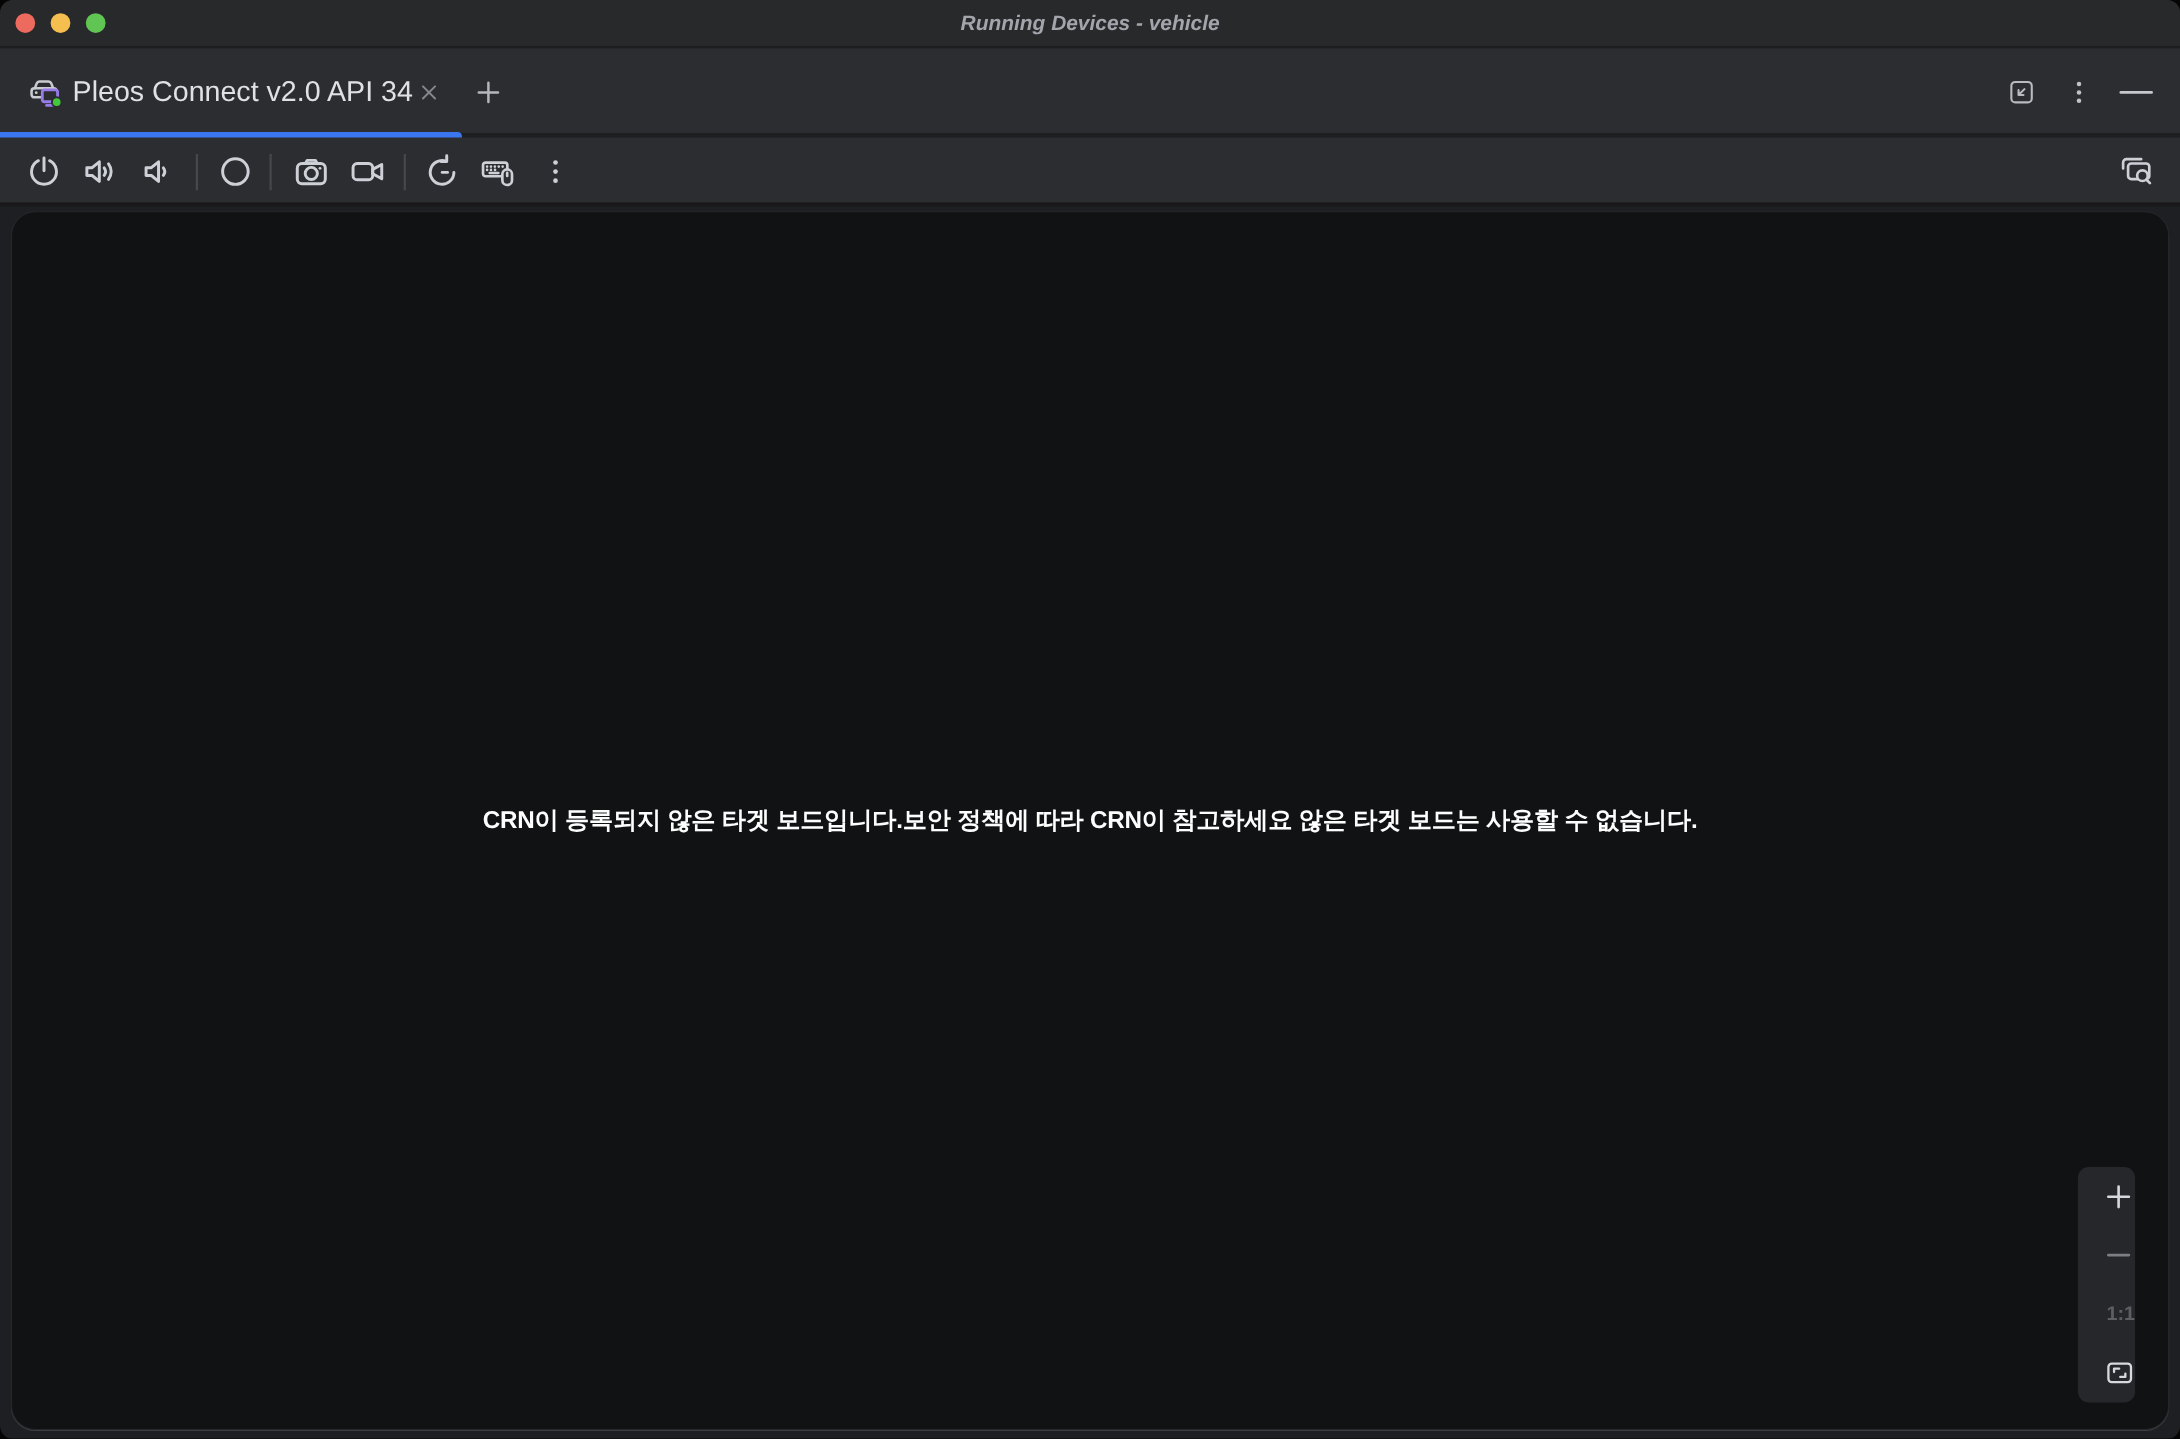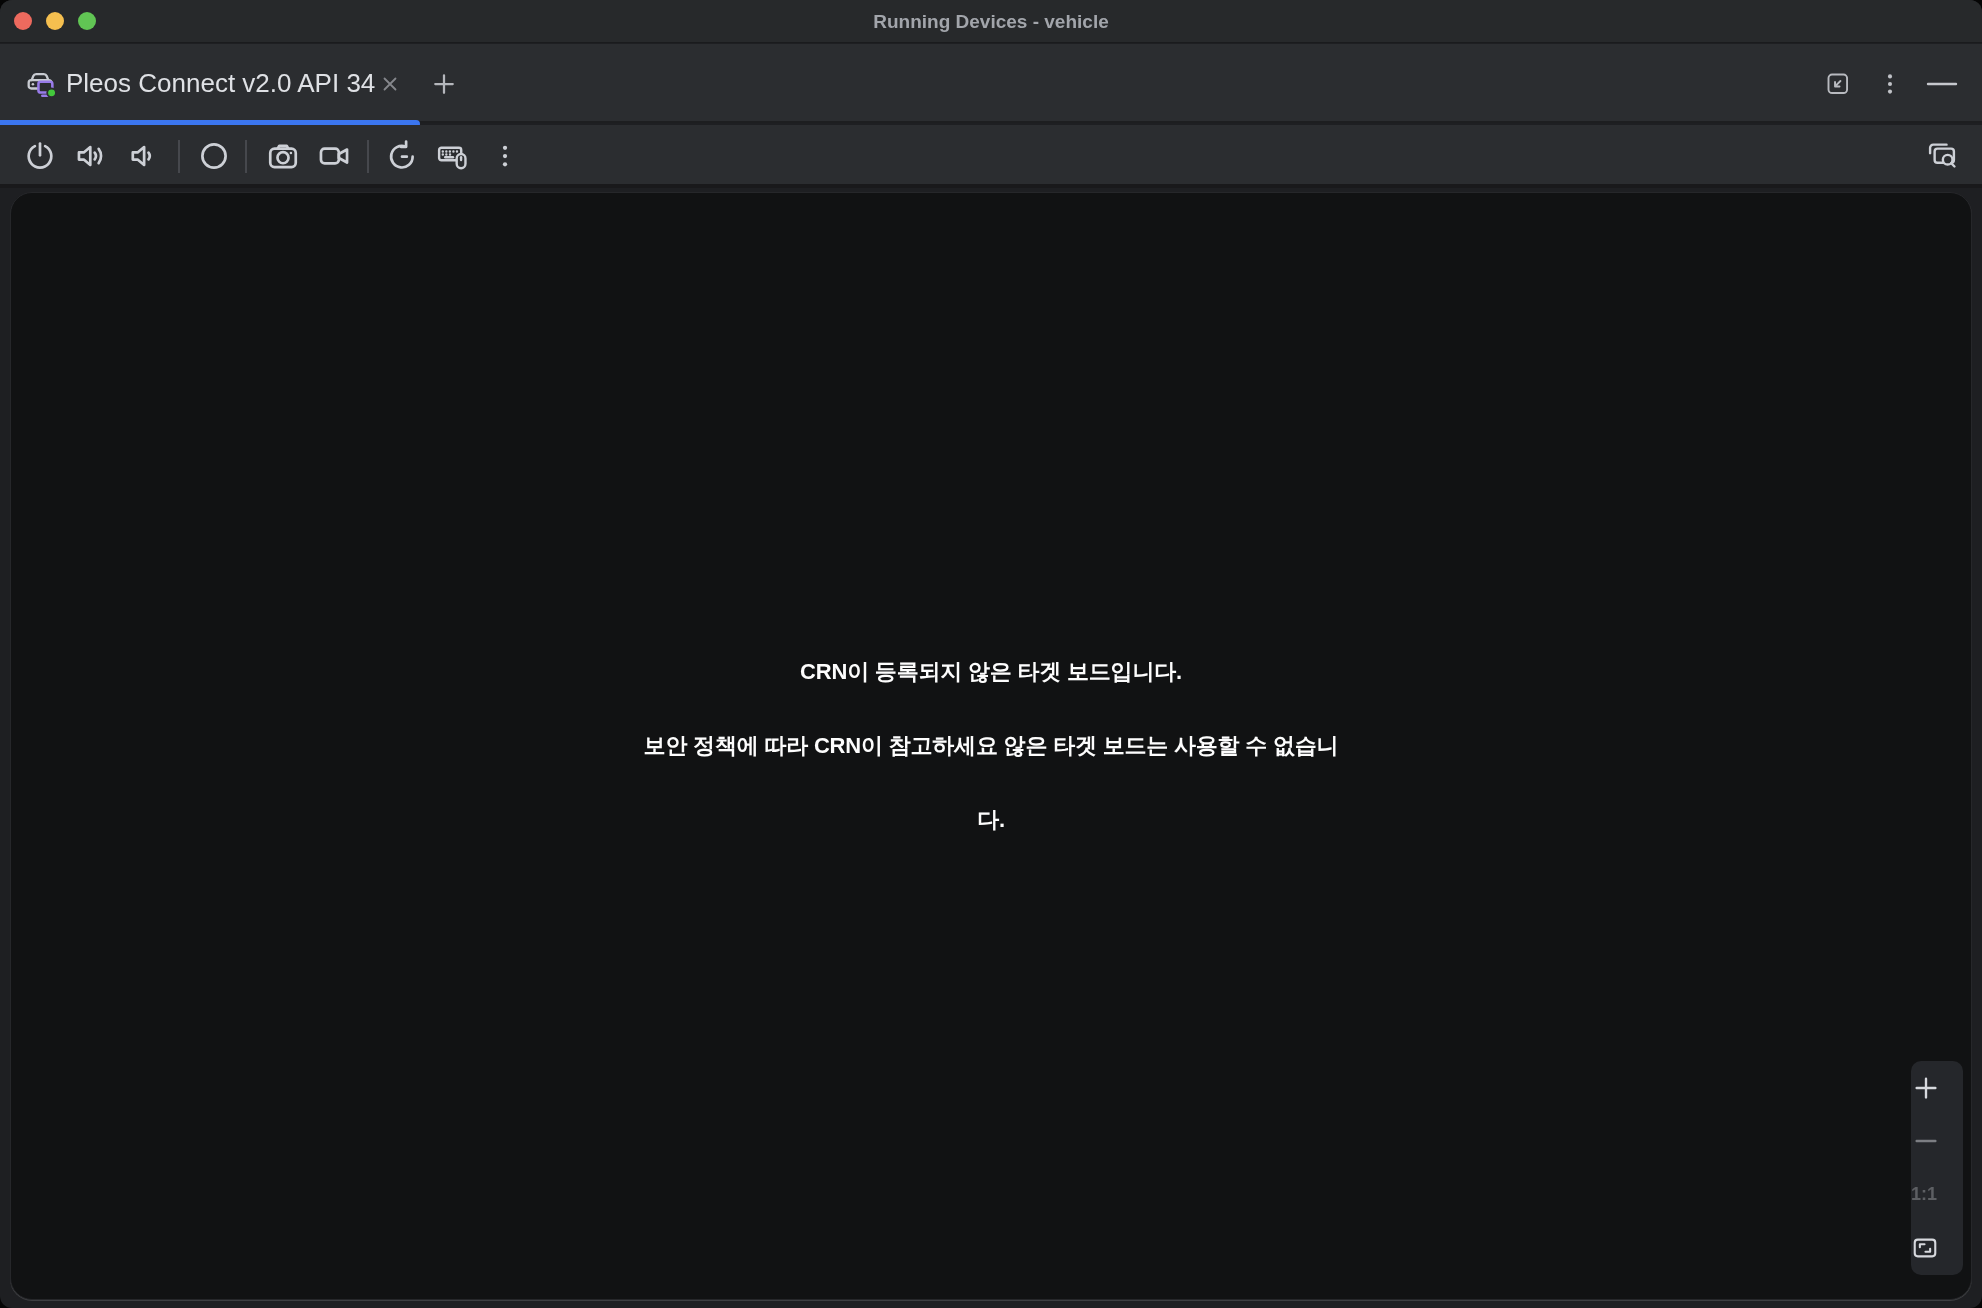--- a/index.html
+++ b/index.html
@@ -9,45 +9,45 @@
     border-radius:12px;overflow:hidden;
     font-family:"Liberation Sans",sans-serif;
   }
   
   .titlebar{position:absolute;top:0;left:0;width:100%;height:43px;background:#27292b;border-bottom:1px solid #1a1b1d;}
   .traffic{position:absolute;top:12px;width:18px;height:18px;border-radius:50%;}
   .t-red{left:14px;background:#ED6A5E;}
   .t-yellow{left:46px;background:#F5BF4F;}
   .t-green{left:78px;background:#61C554;}
   .win-title{position:absolute;top:0;left:0;width:100%;height:43px;line-height:43px;text-align:center;
-    color:#a2a5ab;font-size:19px;font-weight:bold;}
+    color:#a2a5ab;font-size:19px;font-weight:bold;font-style:italic;}
   
   .tabbar{position:absolute;top:44px;left:0;width:100%;height:79px;background:#2b2d30;border-bottom:2px solid #1d1e20;text-align:center;}
   .tab{position:absolute;left:0;top:0;width:420px;height:79px;}
   .tab-underline{position:absolute;left:0;bottom:-5px;width:420px;height:8px;background:#3B76F0;border-radius:0 4px 4px 0;}
   .tab-icon{position:absolute;left:22px;top:22px;width:36px;height:36px;}
   .tab-label{position:absolute;left:66px;top:0;height:79px;line-height:79px;color:#dfe1e5;font-size:26px;white-space:nowrap;}
   .tab-close{position:absolute;left:375px;top:25px;width:30px;height:30px;display:flex;align-items:center;justify-content:center;cursor:pointer;}
   .tab-add{position:absolute;left:428px;top:24px;width:32px;height:32px;display:flex;align-items:center;justify-content:center;cursor:pointer;}
   .tb-right{position:absolute;top:0;height:79px;display:flex;align-items:center;justify-content:center;width:40px;cursor:pointer;}
   .tbr-dock{left:1817px;}
   .tbr-kebab{left:1870px;}
   .tbr-hide{left:1922px;}
   
   .toolbar{position:absolute;top:125px;left:0;width:100%;height:63px;background:#2b2d30;border-bottom:4px solid #19191b;}
   .tbtn{position:absolute;top:11px;width:40px;height:40px;display:flex;align-items:center;justify-content:center;cursor:pointer;border-radius:6px;}
   .tsep{position:absolute;top:15px;width:2px;height:33px;background:#46484d;}
   
   .display{position:absolute;left:10px;top:192px;width:1962px;height:1108px;background:#111213;
     border-radius:22px;border:1px solid #26272a;box-shadow:0 1px 0 rgba(255,255,255,0.14);}
-  .msg{position:absolute;inset:0;display:flex;flex-direction:column;align-items:center;justify-content:center;gap:44px;}
+  .msg{position:absolute;inset:0;display:flex;flex-direction:row;align-items:center;justify-content:center;}
   .msg-line{color:#fdfdfd;font-size:22px;font-weight:bold;line-height:30px;text-align:center;letter-spacing:-0.2px;}
   
-  .zoom-panel{position:absolute;right:8px;bottom:24px;width:52px;height:214px;background:#25272b;
-    border-radius:10px;display:flex;flex-direction:column;align-items:flex-start;overflow:hidden;}
+  .zoom-panel{position:absolute;right:30px;bottom:24px;width:52px;height:214px;background:#25272b;
+    border-radius:10px;display:flex;flex-direction:column;align-items:flex-end;overflow:hidden;}
   .zbtn{flex:1;display:flex;align-items:center;justify-content:center;cursor:pointer;}
   .z-reset{color:#5d5f63;font-size:18px;font-weight:bold;}
   svg{display:block;}
 </style>
 </head>
 <body>
 
 <div class="window">
 
   <div class="titlebar">

